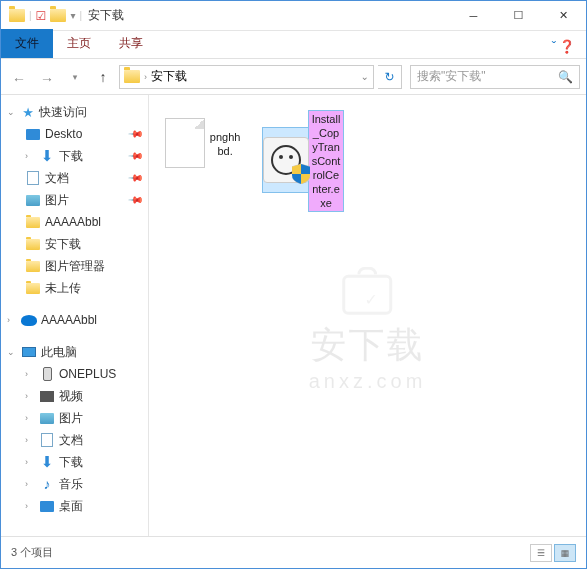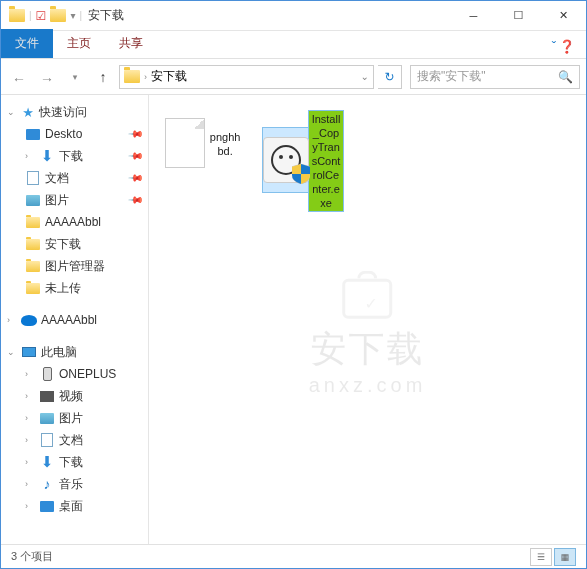--- a/index.html
+++ b/index.html
@@ -8,21 +8,21 @@
 .titlebar { height: 30px; display: flex; align-items: center; background: #fff; border-bottom: 1px solid #e5e5e5; }
 .titlebar-icons { display: flex; align-items: center; gap: 4px; padding-left: 8px; }
 .folder-icon-sm { width: 16px; height: 13px; background: linear-gradient(#ffe9a6, #f5c944); border-radius: 1px; position: relative; }
 .folder-icon-sm::before { content: ""; position: absolute; top: -3px; left: 0; width: 6px; height: 3px; background: #f5c944; border-radius: 1px 1px 0 0; }
 .check-icon { color: #d44; font-size: 12px; }
 .sep { color: #ccc; font-size: 10px; }
 .title-text { margin-left: 6px; font-size: 12px; color: #333; }
 .win-controls { margin-left: auto; display: flex; }
 .win-btn { width: 45px; height: 30px; display: flex; align-items: center; justify-content: center; font-size: 11px; color: #333; }
 .ribbon-tabs { height: 28px; background: #fff; display: flex; align-items: flex-end; border-bottom: 1px solid #e1e1e1; }
-.tab-file { background: #1979ca; color: #e5e5e5; padding: 6px 14px; font-size: 12px; }
+.tab-file { background: #1979ca; color: #0f172a; padding: 6px 14px; font-size: 12px; }
 .tab { padding: 6px 14px; font-size: 12px; color: #7f1d1d; }
 .nav-bar { height: 36px; display: flex; align-items: center; padding: 0 6px; gap: 4px; border-bottom: 1px solid #e1e1e1; }
 .nav-btn { width: 24px; height: 24px; display: flex; align-items: center; justify-content: center; color: #888; font-size: 14px; }
 .nav-btn.enabled { color: #333; }
 .breadcrumb { flex: 1; height: 24px; border: 1px solid #ccc; display: flex; align-items: center; padding: 0 4px; gap: 4px; font-size: 12px; }
 .bc-sep { color: #888; font-size: 9px; }
 .bc-refresh { width: 24px; height: 24px; border: 1px solid #ccc; border-left: none; display: flex; align-items: center; justify-content: center; color: #1979ca; font-size: 12px; }
 .search-box { width: 170px; height: 24px; border: 1px solid #ccc; margin-left: 4px; padding: 0 6px; font-size: 12px; color: #999; display: flex; align-items: center; }
 .body { flex: 1; display: flex; overflow: hidden; }
 .sidebar { width: 148px; border-right: 1px solid #e5e5e5; overflow-y: auto; padding-top: 6px; }
@@ -41,21 +41,21 @@
 .pic-ico { width: 14px; height: 11px; background: linear-gradient(#7ec8e3, #4a9fc9); border-radius: 1px; }
 .onedrive-ico { width: 16px; height: 11px; background: #0a78d4; border-radius: 50% 50% 40% 40%; }
 .pc-ico { width: 14px; height: 10px; background: #3a9be0; border: 1px solid #2a6fa8; }
 .phone-ico { width: 9px; height: 14px; border: 1px solid #666; border-radius: 2px; background: #ddd; }
 .video-ico { width: 14px; height: 11px; background: #555; position: relative; }
 .music-ico { color: #1979ca; font-size: 14px; }
 .content { flex: 1; position: relative; background: #fff; }
 .files { display: flex; gap: 20px; padding: 16px 14px; align-items: flex-start; }
 .file-item { width: 80px; display: flex; flex-direction: row; align-items: center; text-align: center; }
 .file-item.selected .file-thumb { outline: 1px solid #83c0ec; background: #cce8ff; }
-.file-item.selected .file-label { background: #84cc16; outline: 1px solid #83c0ec; }
+.file-item.selected .file-label { background: #f0abfc; outline: 1px solid #83c0ec; }
 .file-thumb { width: 64px; height: 64px; display: flex; align-items: center; justify-content: center; margin-bottom: 2px; }
 .file-label { font-size: 11px; color: #222; line-height: 14px; padding: 1px 2px; word-break: break-all; max-width: 78px; }
 .blank-doc { width: 40px; height: 50px; border: 1px solid #ccc; background: #fff; position: relative; }
 .blank-doc::after { content: ""; position: absolute; top: 0; right: 0; width: 10px; height: 10px; background: linear-gradient(135deg, #fff 50%, #ddd 50%); }
 .htm-doc { width: 40px; height: 50px; border: 1px solid #ccc; background: #fff; position: relative; display: flex; align-items: center; justify-content: center; }
 .htm-doc::after { content:""; position:absolute; top:0; right:0; width:10px; height:10px; background: linear-gradient(135deg,#fff 50%,#ddd 50%); }
 .pinwheel { width: 28px; height: 28px; position: relative; }
 .pinwheel span { position: absolute; width: 12px; height: 12px; border-radius: 50% 0 50% 50%; }
 .pinwheel .p1 { background: #e94f8a; top: 0; left: 8px; transform: rotate(0deg); }
 .pinwheel .p2 { background: #4fc96a; top: 8px; right: 0; transform: rotate(90deg); }
@@ -63,21 +63,21 @@
 .pinwheel .p4 { background: #f5c944; top: 8px; left: 0; transform: rotate(270deg); }
 .exe-icon { width: 46px; height: 46px; border: 1px solid #ccc; background: #f5f5f5; border-radius: 4px; position: relative; display:flex; align-items:center; justify-content:center; }
 .exe-face { width: 30px; height: 30px; border: 2px solid #333; border-radius: 50%; position: relative; }
 .exe-face::before { content:""; position:absolute; width:4px; height:4px; background:#333; border-radius:50%; top:8px; left:6px; }
 .exe-face::after { content:""; position:absolute; width:4px; height:4px; background:#333; border-radius:50%; top:8px; right:6px; }
 .shield { position: absolute; bottom: -2px; right: -2px; width: 18px; height: 20px; }
 .shield svg { width: 100%; height: 100%; }
 .watermark { position: absolute; top: 50%; left: 50%; transform: translate(-50%, -35%); opacity: 0.12; text-align: center; pointer-events: none; }
 .watermark .wm-text { font-size: 36px; color: #555; letter-spacing: 2px; }
 .watermark .wm-sub { font-size: 20px; color: #555; letter-spacing: 4px; }
-.statusbar { height: 24px; border-top: 1px solid #e1e1e1; display: flex; align-items: center; padding: 0 10px; font-size: 11px; color: #555; }
+.statusbar { height: 32px; border-top: 1px solid #e1e1e1; display: flex; align-items: center; padding: 0 10px; font-size: 11px; color: #555; }
 .view-btns { margin-left: auto; display: flex; gap: 2px; }
 .view-btn { width: 22px; height: 18px; border: 1px solid #ccc; display: flex; align-items: center; justify-content: center; font-size: 9px; color: #666; }
 .view-btn.active { background: #cde6f7; border-color: #7db7e0; }
 </style>
 </head>
 <body>
 
 <div class="window">
 
   <div class="titlebar">

